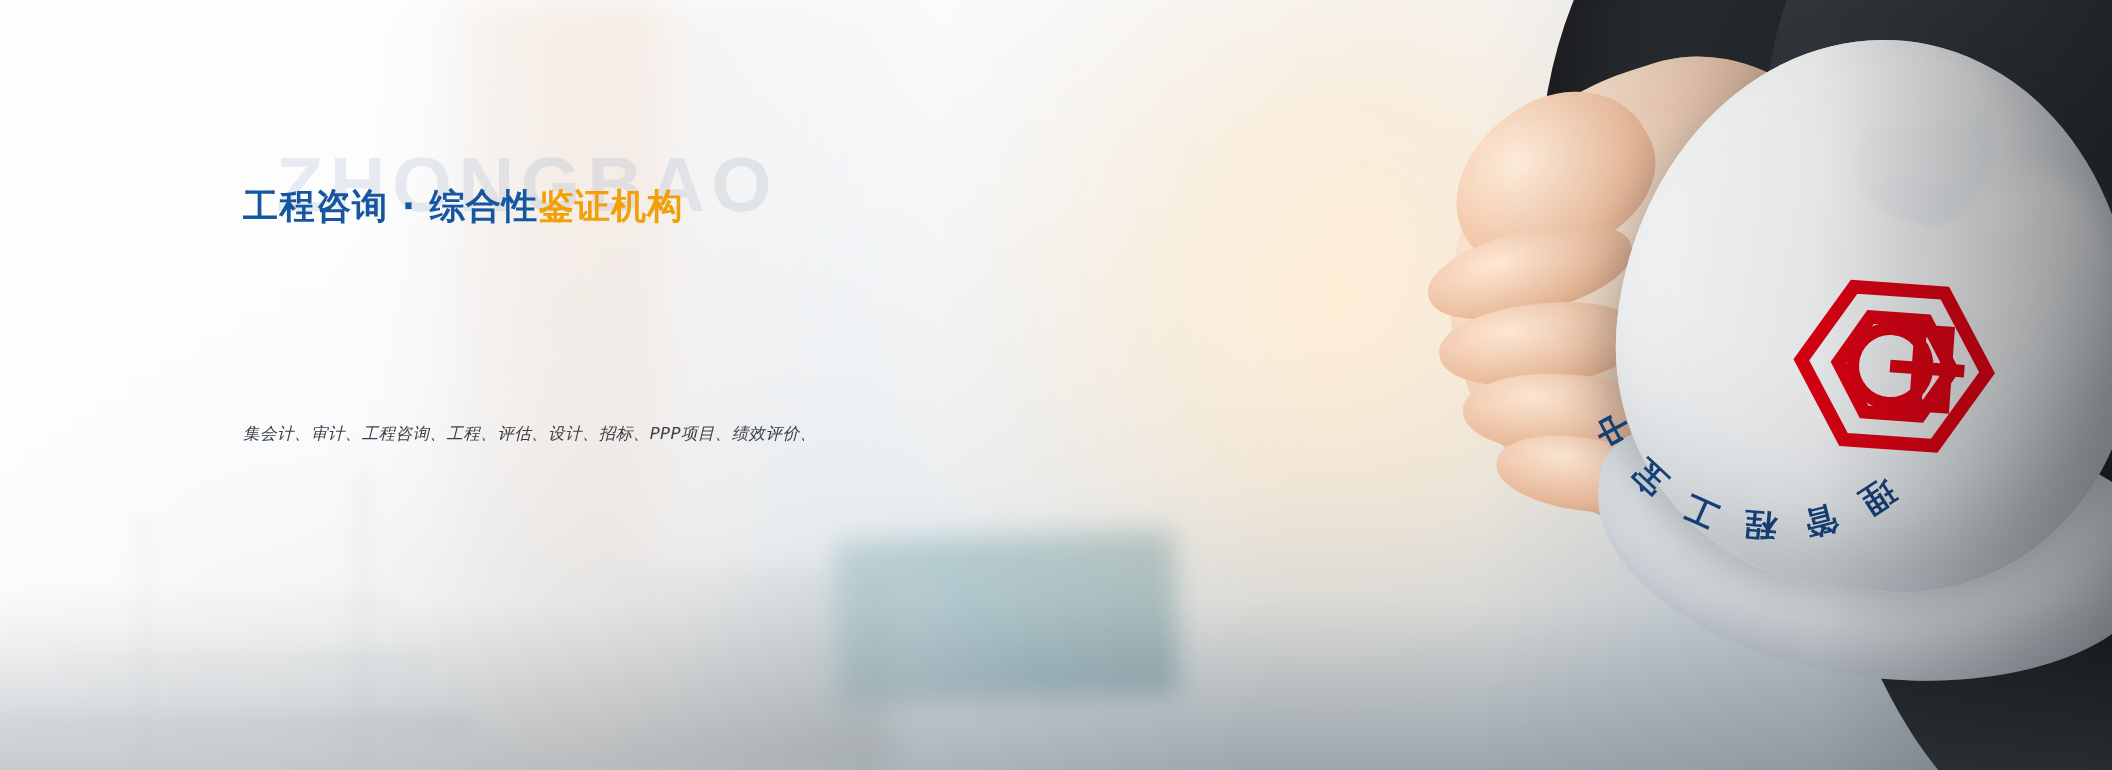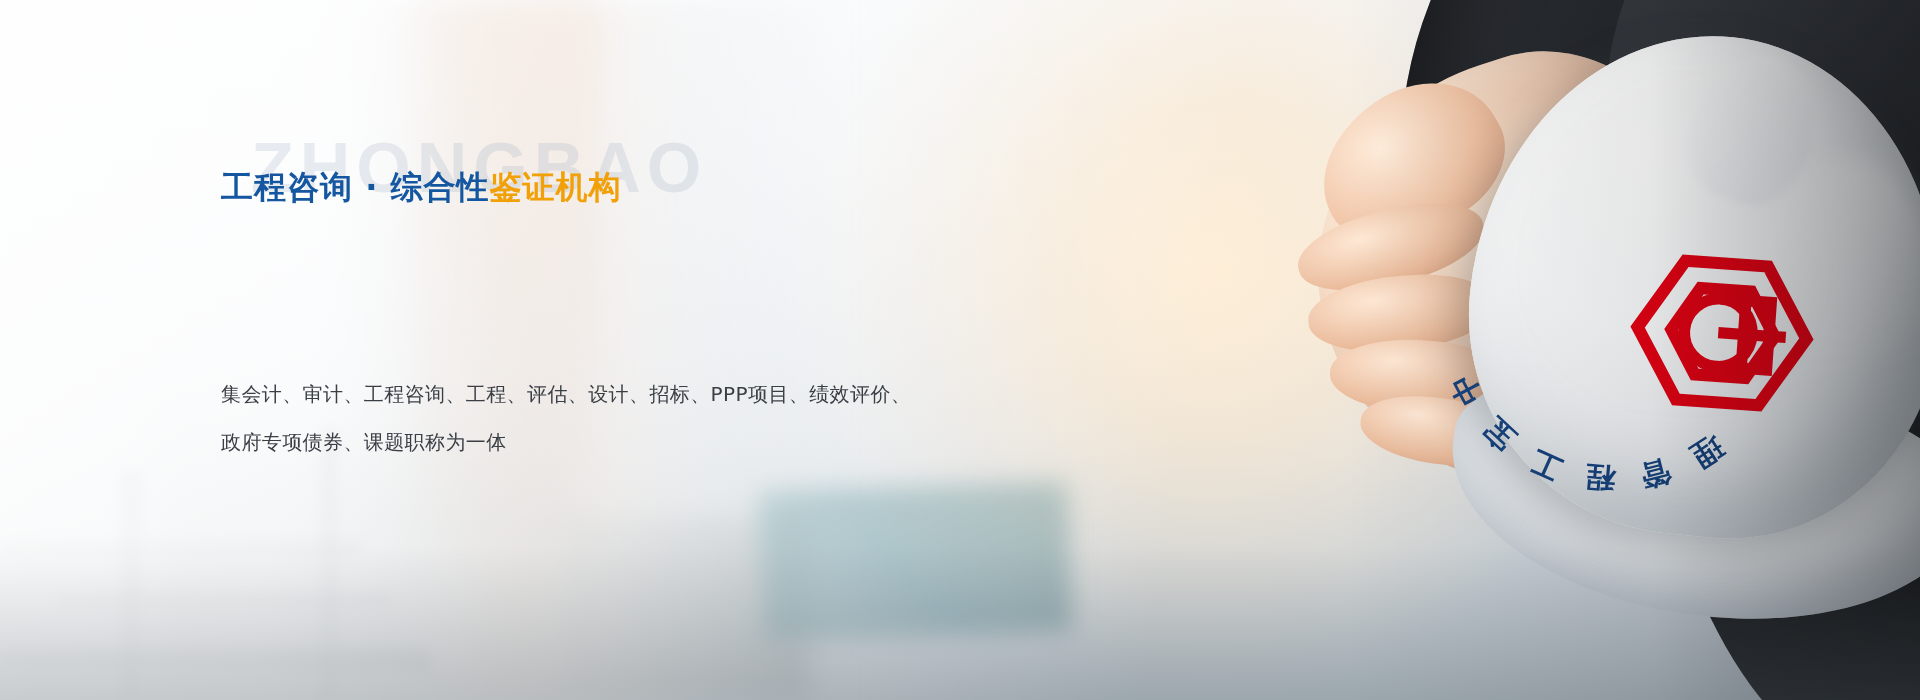--- a/index.html
+++ b/index.html
@@ -184,21 +184,21 @@
     font-family:"DejaVu Sans","Liberation Sans",sans-serif;
     font-size:32px;font-weight:700;line-height:62px;letter-spacing:1px;
     white-space:nowrap;
   }
   .hl-blue{color:#14569f;}
   .hl-orange{color:#f2a007;}
 
   .lede{
     position:absolute;left:0;top:370px;width:600px;
     font-family:"DejaVu Sans","Liberation Sans",sans-serif;
-    font-size:20px;color:#3a3f45;line-height:48px;letter-spacing:.4px;
+    font-size:15px;color:#3a3f45;line-height:48px;letter-spacing:.4px;font-style:italic;
   }
   .lede div{white-space:nowrap;}
 
   .cta{
     position:absolute;left:0;top:508px;
     display:inline-flex;align-items:center;justify-content:center;
     width:132px;height:42px;border:none;border-radius:3px;
     background:#1160ab;color:#ffffff;
     font-family:"DejaVu Sans","Liberation Sans",sans-serif;
     font-size:15px;letter-spacing:1px;cursor:pointer;
@@ -275,17 +275,16 @@
     <div class="watermark">ZHONGBAO</div>
 
     <div class="headline">
       <div>
         <span class="hl-blue">工程咨询 · 综合性</span><span class="hl-orange">鉴证机构</span>
       </div>
     </div>
 
     <div class="lede">
       <div>集会计、审计、工程咨询、工程、评估、设计、招标、PPP项目、绩效评价、</div>
-      <div>政府专项债券、课题职称为一体</div>
     </div>
 
   </div>
 </div>
 
 </body></html>

